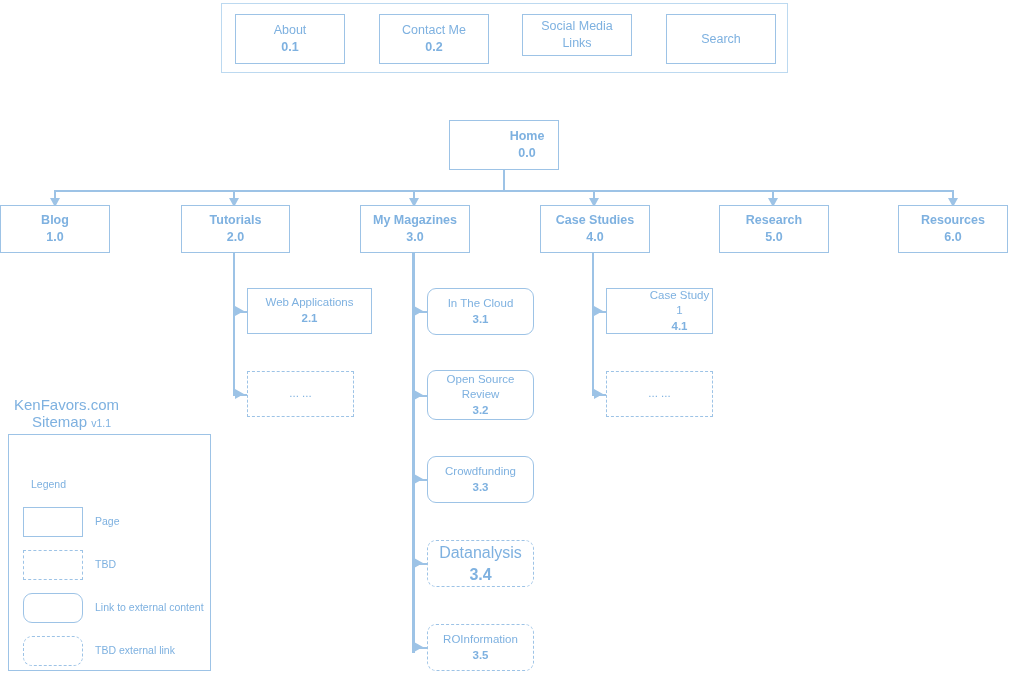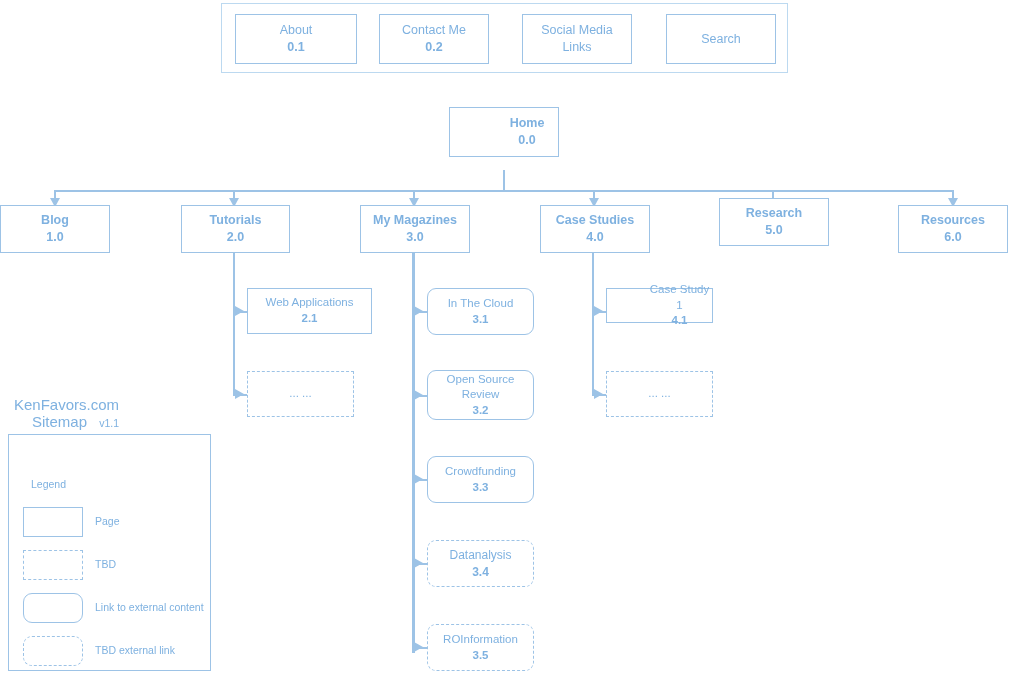--- a/index.html
+++ b/index.html
@@ -57,56 +57,56 @@
     position:absolute;width:0;height:0;
     border-top:5.5px solid transparent;
     border-bottom:5.5px solid transparent;
     border-left:9px solid #9dc3e6;
   }
 
   
   #sitemap-title{position:absolute;left:14px;top:396px;width:200px;color:#7eb1e0;}
   #sitemap-title .l1{font-size:15px;display:block;}
   #sitemap-title .l2{font-size:15px;display:block;padding-left:18px;}
-  #sitemap-title .ver{font-size:10.5px;margin-left:8px;}
+  #sitemap-title .ver{font-size:10.5px;}
 
   #legend{
     position:absolute;left:8px;top:434px;width:203px;height:237px;
     border:1px solid #9dc3e6;box-sizing:border-box;background:#fff;
   }
   #legend .lgd-title{position:absolute;left:22px;top:43px;font-size:10.5px;color:#7eb1e0;}
   .lgd-row{position:absolute;left:14px;width:180px;height:30px;}
   .lgd-swatch{position:absolute;left:0;top:0;width:60px;height:30px;box-sizing:border-box;background:#fff;}
   .lgd-label{position:absolute;left:72px;top:8px;font-size:10.5px;color:#7eb1e0;white-space:nowrap;}
 </style>
 </head>
 <body>
 
 <div id="stage">
 
   <div id="utilbar">
-    <div class="node v-page util" style="left:13px;top:10px;width:122px;height:50px;">
+    <div class="node v-page util" style="left:13px;top:10px;width:110px;height:50px;">
       <span class="ttl">About</span>
       <span class="num">0.1</span>
     </div>
     <div class="node v-page util" style="left:157px;top:10px;width:110px;height:50px;">
       <span class="ttl">Contact Me</span>
       <span class="num">0.2</span>
     </div>
-    <div class="node v-page util" style="left:300px;top:10px;width:110px;height:50px;">
+    <div class="node v-page util" style="left:300px;top:10px;width:110px;height:42px;">
       <span class="ttl" style="max-width:90px;">Social Media Links</span>
       <span class="num"></span>
     </div>
     <div class="node v-page util" style="left:444px;top:10px;width:110px;height:50px;">
       <span class="ttl">Search</span>
       <span class="num"></span>
     </div>
   </div>
 
-  <div class="node v-page bold" style="left:449px;top:107px;width:110px;height:50px;font-size:12.5px;padding-left:46px;">
+  <div class="node v-page bold" style="left:449px;top:120px;width:110px;height:50px;font-size:12.5px;padding-left:46px;">
     <span class="ttl">Home</span>
     <span class="num">0.0</span>
   </div>
 
   <div class="vline" style="left:503px;top:170px;height:21px;"></div>
 
   <div class="hline" style="left:55px;top:190px;width:898px;"></div>
 
   <div class="vline" style="left:54px;top:190px;height:10px;"></div>
   <div class="arrow-d" style="left:49.5px;top:198px;"></div>
@@ -139,21 +139,21 @@
   <div class="node v-page bold" style="left:360px;top:205px;width:110px;height:48px;font-size:12.5px;">
     <span class="ttl">My Magazines</span>
     <span class="num">3.0</span>
   </div>
 
   <div class="node v-page bold" style="left:540px;top:205px;width:110px;height:48px;font-size:12.5px;">
     <span class="ttl">Case Studies</span>
     <span class="num">4.0</span>
   </div>
 
-  <div class="node v-page bold" style="left:719px;top:198px;width:110px;height:48px;font-size:12.5px;text-align:center;">
+  <div class="node v-page bold" style="left:719px;top:205px;width:110px;height:48px;font-size:12.5px;text-align:center;">
     <span class="ttl">Research</span>
     <span class="num">5.0</span>
   </div>
 
   <div class="node v-page bold" style="left:898px;top:205px;width:110px;height:48px;font-size:12.5px;">
     <span class="ttl">Resources</span>
     <span class="num">6.0</span>
   </div>
 
   <div class="vline" style="left:233px;top:253px;height:143px;"></div>
@@ -192,37 +192,37 @@
   <div class="node v-ext" style="left:427px;top:370px;width:107px;height:50px;font-size:11.5px;">
     <span class="ttl" style="max-width:85px;">Open Source Review</span>
     <span class="num">3.2</span>
   </div>
 
   <div class="node v-ext" style="left:427px;top:456px;width:107px;height:47px;font-size:11.5px;">
     <span class="ttl">Crowdfunding</span>
     <span class="num">3.3</span>
   </div>
 
-  <div class="node v-tbdext" style="left:427px;top:540px;width:107px;height:47px;font-size:12px;">
+  <div class="node v-tbdext" style="left:427px;top:540px;width:107px;height:47px;font-size:16px;">
     <span class="ttl">Datanalysis</span>
     <span class="num">3.4</span>
   </div>
 
   <div class="node v-tbdext" style="left:427px;top:624px;width:107px;height:47px;font-size:11.5px;">
     <span class="ttl">ROInformation</span>
     <span class="num">3.5</span>
   </div>
 
   <div class="vline" style="left:592px;top:253px;height:143px;"></div>
   <div class="arrow-r" style="left:594px;top:306px;"></div>
   <div class="hline" style="left:592px;top:311px;width:14px;"></div>
   <div class="arrow-r" style="left:594px;top:389px;"></div>
   <div class="hline" style="left:592px;top:394px;width:14px;"></div>
 
-  <div class="node v-page" style="left:606px;top:288px;width:107px;height:35px;font-size:11.5px;padding-left:40px;">
+  <div class="node v-page" style="left:606px;top:288px;width:107px;height:46px;font-size:11.5px;padding-left:40px;">
     <span class="ttl">Case Study 1</span>
     <span class="num">4.1</span>
   </div>
 
   <div class="node v-tbd" style="left:606px;top:371px;width:107px;height:46px;font-size:11.5px;">
     <span class="ttl">... ...</span>
     <span class="num"></span>
   </div>
 
   <div id="sitemap-title">

